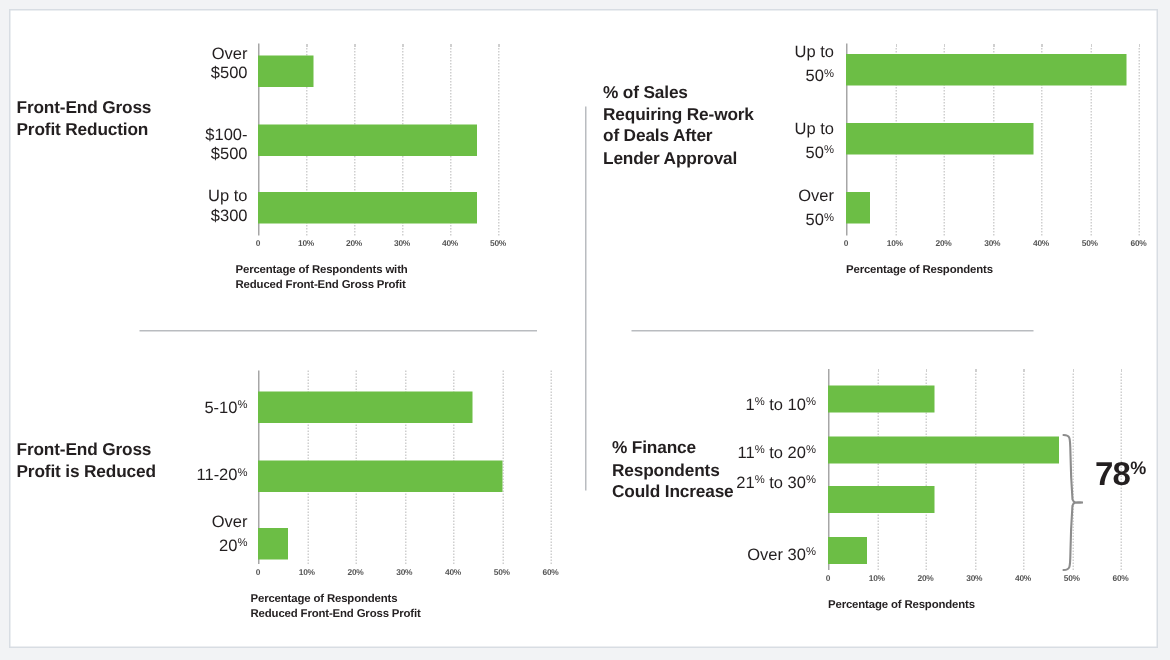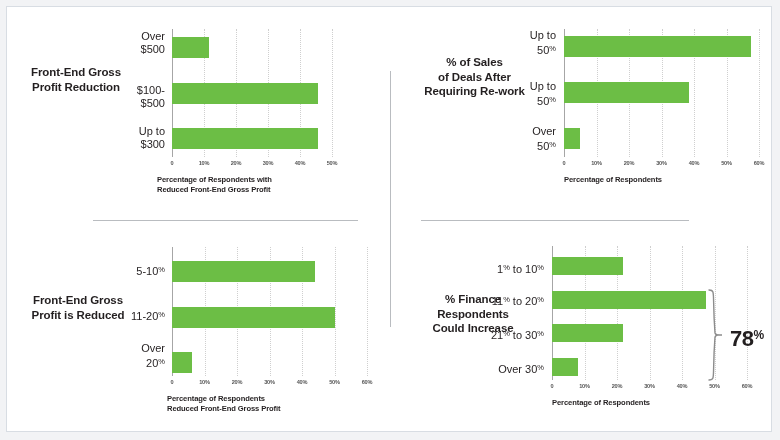--- a/index.html
+++ b/index.html
@@ -43,21 +43,21 @@
   
   .panel {
     position: absolute;
   }
   .panel-title {
     position: absolute;
     font-weight: bold;
     font-size: 11.5px;
     line-height: 14.5px;
     color: #231f20;
-    text-align: center;
+    text-align: left;
     letter-spacing: -0.1px;
   }
 
   
   .chart {
     position: absolute;
   }
   .plot {
     position: absolute;
     left: 0;
@@ -203,22 +203,23 @@
           <div>Percentage of  Respondents with</div>
           <div>Reduced Front-End Gross Profit</div>
         </div>
       </div>
     </div>
 
     <div class="panel" style="left:383px; top:0px; width:383px; height:213px;">
 
       <div class="panel-title" style="left:12px; top:48px; width:145px;">
         <div>% of Sales</div>
+        <div>Requiring Re-work</div>
         <div>of Deals After</div>
-        <div>Requiring Re-work</div>
+        <div>Lender Approval</div>
       </div>
 
       <div class="cat-label" style="left:104px; top:22px; width:62px;">
         <div>Up to</div>
         <div>50<span class="pct">%</span></div>
       </div>
       <div class="cat-label" style="left:104px; top:73px; width:62px;">
         <div>Up to</div>
         <div>50<span class="pct">%</span></div>
       </div>
@@ -323,21 +324,21 @@
         <div>Respondents</div>
         <div>Could Increase</div>
       </div>
 
       <div class="cat-label" style="left:72px; top:41px; width:82px;">
         <div>1<span class="pct">%</span> to 10<span class="pct">%</span></div>
       </div>
       <div class="cat-label" style="left:68px; top:73px; width:86px;">
         <div>11<span class="pct">%</span> to 20<span class="pct">%</span></div>
       </div>
-      <div class="cat-label" style="left:68px; top:107px; width:86px;">
+      <div class="cat-label" style="left:68px; top:93px; width:86px;">
         <div>21<span class="pct">%</span> to 30<span class="pct">%</span></div>
       </div>
       <div class="cat-label" style="left:72px; top:141px; width:82px;">
         <div>Over 30<span class="pct">%</span></div>
       </div>
 
       <div class="chart" style="left:162px; top:26px; width:199px; height:134px;">
         <div class="plot">
           <div class="gridline" style="left:32.5px;"></div>
           <div class="gridline" style="left:65px;"></div>
@@ -372,20 +373,20 @@
         <div class="axis-title" style="left:0px; top:152px; width:199px;">
           <div>Percentage of  Respondents</div>
         </div>
 
         <div class="brace" style="left:155px; top:43px; width:18px; height:92px;">
           <svg width="18" height="92" viewBox="0 0 18 92" fill="none" stroke="#8c8c8c" stroke-width="1.4" stroke-linecap="round">
             <path d="M2 1 C 9 1, 5 4, 8 44 C 9 47, 12 46, 15 46 C 12 46, 9 45, 8 48 C 5 88, 9 91, 2 91"></path>
           </svg>
         </div>
 
-        <div class="callout" style="left:178px; top:80px;">
+        <div class="callout" style="left:178px; top:57px;">
           <span>78</span><span class="pct">%</span>
         </div>
       </div>
     </div>
 
   </div>
 </div>
 
 </body></html>

